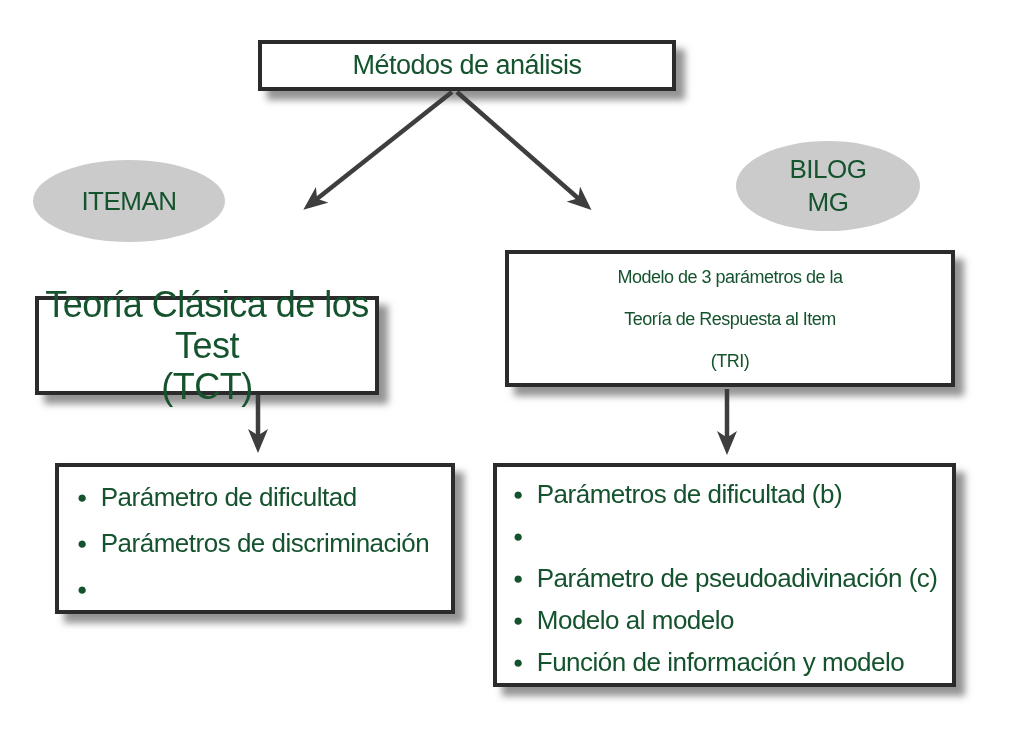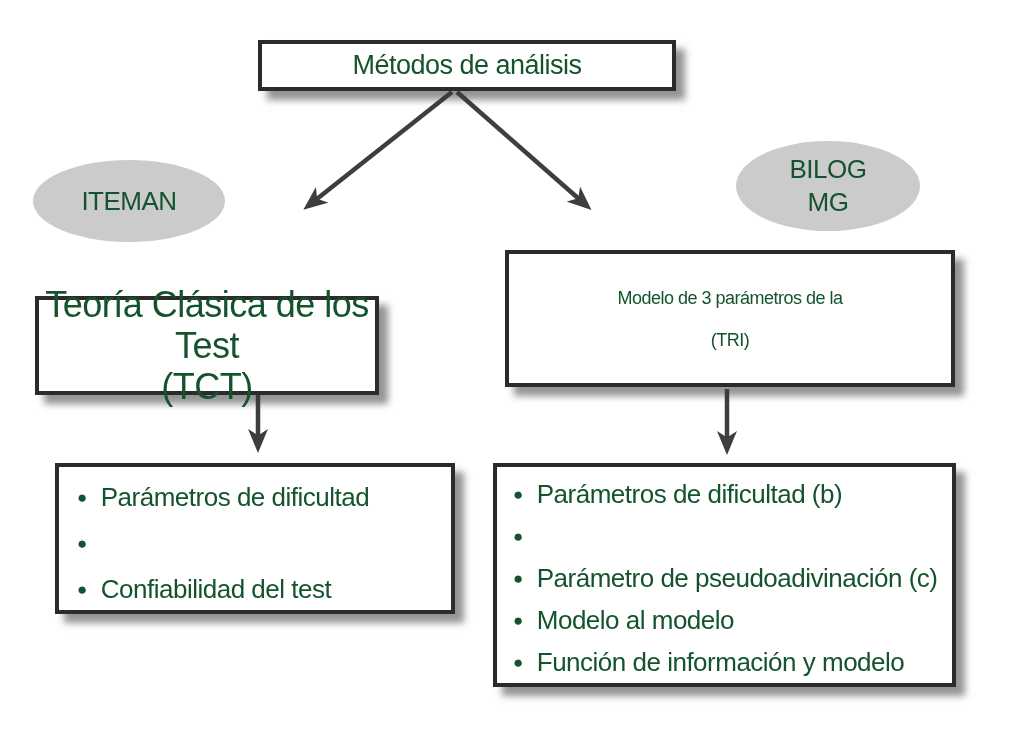--- a/index.html
+++ b/index.html
@@ -145,35 +145,36 @@
     <div>MG</div>
   </div>
 
   <div class="node tct-box">
     <div>Teoría Clásica de los Test</div>
     <div>(TCT)</div>
   </div>
 
   <div class="node tri-box">
     <div>Modelo de 3 parámetros de la</div>
+    <div>Teoría de Respuesta al Item</div>
     <div>(TRI)</div>
   </div>
 
   <div class="list-box list-left">
     <ul class="items">
       <li>
         <span class="bullet">●</span>
-        <span>Parámetros de dificultad</span>
-      </li>
-      <li>
-        <span class="bullet">●</span>
-      </li>
-      <li>
-        <span class="bullet">●</span>
-        <span>Confiabilidad del test</span>
+        <span>Parámetro de dificultad</span>
+      </li>
+      <li>
+        <span class="bullet">●</span>
+        <span>Parámetros de discriminación</span>
+      </li>
+      <li>
+        <span class="bullet">●</span>
       </li>
     </ul>
   </div>
 
   <div class="list-box list-right">
     <ul class="items">
       <li>
         <span class="bullet">●</span>
         <span>Parámetros de dificultad (b)</span>
       </li>

